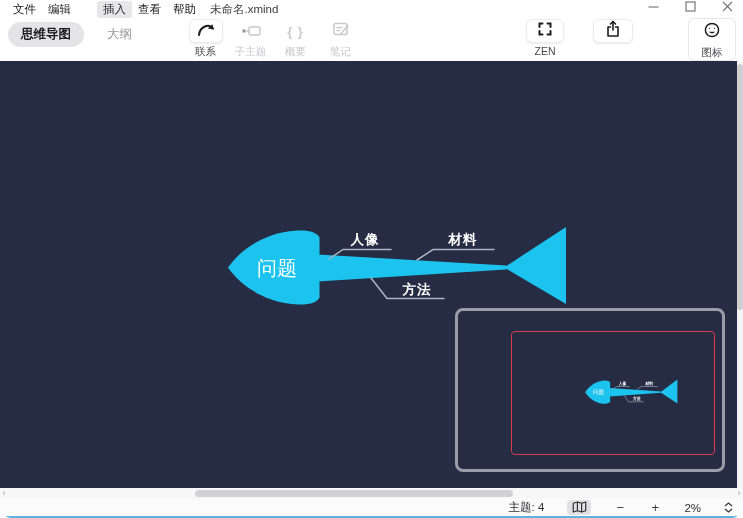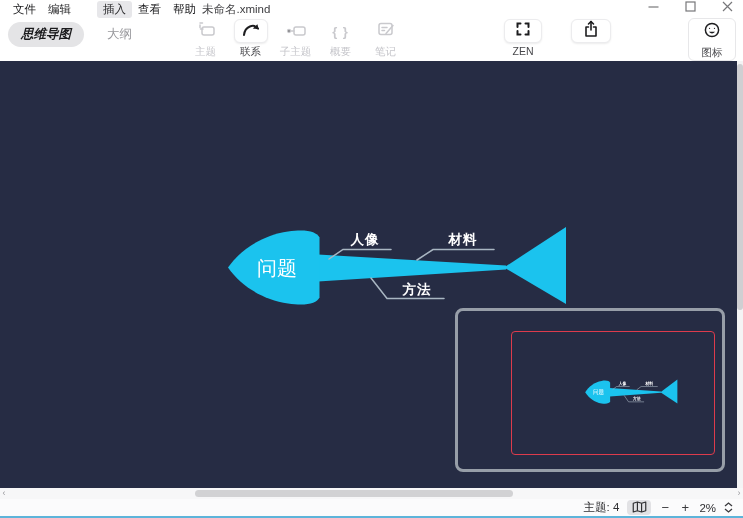--- a/index.html
+++ b/index.html
@@ -1,32 +1,32 @@
 <!DOCTYPE html>
 <html><head>
 <meta charset="utf-8">
 <style>
   * { margin:0; padding:0; box-sizing:border-box; }
   html,body { width:743px; height:518px; }
   body { font-family:"Liberation Sans", sans-serif; background:#fff; overflow:hidden; }
-  .window { position:relative; width:743px; height:518px; background:#4d7c0f; border-bottom:2px solid #5db4da; }
+  .window { position:relative; width:743px; height:518px; background:#4d7c0f; border-bottom:2px solid #5db4da;border-radius:12px; }
 
   
   .menubar { position:relative; height:18px; display:flex; align-items:center; padding-left:7px; font-size:11.5px; color:#1d1d1f; background:#fff; }
   .menu-item { padding:1px 6px; border-radius:3px; cursor:default; white-space:nowrap; }
   .menu-item.active { background:#e7e7ea;margin-left:20px; }
-  .doc-title { margin-left:0; color:#3c3c3f; white-space:nowrap; }
+  .doc-title { margin-left:8px; color:#3c3c3f; white-space:nowrap; }
   .win-controls { position:absolute; right:10px; top:1px; display:flex; gap:26px; align-items:center; color:#77777a; }
   .win-controls svg { display:block; }
 
   
   .toolbar { position:relative; height:43px; background:#fff; }
   .tabswitch { position:absolute; left:8px; top:4px; display:flex; align-items:center; gap:10px; }
   .tab { font-size:12.5px; color:#97979b; padding:4px 13px; border-radius:999px; cursor:default; white-space:nowrap; }
-  .tab.active { background:#e4e4e6; color:#1b1b1d; font-weight:bold;font-style:italic; }
+  .tab.active { background:#e4e4e6; color:#1b1b1d; font-weight:bold; }
   .tb-group { position:absolute; top:0; display:flex; }
   .tb-btn { width:45px; display:flex; flex-direction:column; align-items:center; cursor:default; }
   .tb-btn .iconbox { width:34px; height:24px; margin-top:1px; display:flex; align-items:center; justify-content:center; border-radius:6px; }
   .tb-btn.chrome .iconbox { background:#fff; border:1px solid #ececee; box-shadow:0 1px 2px rgba(0,0,0,.08); }
   .tb-btn .tb-label { font-size:10.5px; margin-top:2px; color:#48484c; white-space:nowrap; }
   .tb-btn.disabled .tb-label { color:#c6c6cb; }
   .tb-btn.disabled svg * { stroke:#c9c9cd; }
   .tb-btn.disabled .brace { color:#c9c9cd; }
   .brace { font-size:13px; font-weight:bold; color:#1d1d1f; letter-spacing:1px; }
   .seg { border:1px solid #e7e7e9; border-radius:6px; display:flex; }
@@ -47,21 +47,21 @@
   .v-scrollbar { position:absolute; right:0; top:0; width:6px; height:427px; background:#f4f4f5; }
   .v-thumb { position:absolute; left:0; top:3px; width:6px; height:246px; background:#cfcfd2; border-radius:3px; }
 
   
   .h-scrollbar { position:relative; height:11px; background:#f7f7f8; }
   .h-thumb { position:absolute; left:195px; top:2px; width:318px; height:7px; background:#d2d2d4; border-radius:4px; }
   .h-arrow { position:absolute; top:0; font-size:9px; line-height:11px; color:#9a9a9e; width:8px; text-align:center; }
   .h-arrow.left { left:0; } .h-arrow.right { right:0; }
 
   
-  .statusbar { position:relative; height:17px; background:#fbfbfc; display:flex; align-items:center; justify-content:flex-end; gap:8px; padding-right:10px; font-size:11.5px; color:#2e2e31; }
+  .statusbar { position:relative; height:17px; background:#fbfbfc; display:flex; align-items:center; justify-content:flex-end; gap:23px; padding-right:10px; font-size:11.5px; color:#2e2e31; }
   .topic-count { white-space:nowrap; }
   .map-btn { width:24px; height:15px; background:#e2e2e5; border-radius:4px; display:flex; align-items:center; justify-content:center; }
   .zoom-btn { font-size:13px; color:#3a3a3d; width:12px; text-align:center; line-height:13px; }
   .zoom-level { white-space:nowrap; }
   .spinner { display:flex; flex-direction:column; align-items:center; justify-content:center; gap:1px; }
 </style>
 </head>
 <body>
 
 <div class="window">
@@ -93,29 +93,20 @@
     </div>
   </div>
 
   <div class="toolbar">
     <div class="tabswitch">
       <div class="tab active">思维导图</div>
       <div class="tab">大纲</div>
     </div>
 
     <div class="tb-group" style="left:183px;">
-      <div class="tb-btn disabled">
-        <div class="iconbox">
-            <span><svg width="24" height="20" viewBox="0 0 24 20" fill="none" stroke="#2b2b2e" stroke-width="1.5" stroke-linecap="round">
-                <path d="M9,10 L6,10 L6,4 L10,4" stroke-dasharray="2.5 2"></path>
-                <rect x="8" y="8" width="12" height="8" rx="2"></rect>
-              </svg></span>
-          </div>
-        <div class="tb-label">主题</div>
-      </div>
       <div class="tb-btn chrome">
         <div class="iconbox">
             <span><svg width="24" height="20" viewBox="0 0 24 20" fill="none">
                 <path d="M5,16 C6,7 15,4.5 19,9.5" stroke="#1d1d1f" stroke-width="2" stroke-linecap="round"></path>
                 <path d="M19.8,10.5 L13.8,9.4 L18.4,5.2 Z" fill="#1d1d1f"></path>
               </svg></span>
           </div>
         <div class="tb-label">联系</div>
       </div>
       <div class="tb-btn disabled">
@@ -140,21 +131,21 @@
                 <rect x="5" y="4.5" width="13" height="11" rx="2"></rect>
                 <line x1="8" y1="8.5" x2="13" y2="8.5"></line>
                 <line x1="8" y1="11.5" x2="10.5" y2="11.5"></line>
                 <path d="M12,14.5 L19,6.5"></path>
               </svg></span>
           </div>
         <div class="tb-label">笔记</div>
       </div>
     </div>
 
-    <div class="tb-group" style="left:498px; gap:16px;">
+    <div class="tb-group" style="left:520px; gap:16px;">
       <div class="tb-btn chrome" style="width:50px;">
         <div class="iconbox" style="width:38px;">
             <span><svg width="24" height="20" viewBox="0 0 24 20" fill="none" stroke="#1d1d1f" stroke-width="2" stroke-linecap="round">
                 <path d="M9.5,4.5 H6.5 V8"></path>
                 <path d="M6.5,12 V15.5 H9.5"></path>
                 <path d="M14.5,4.5 H17.5 V8"></path>
                 <path d="M17.5,12 V15.5 H14.5"></path>
               </svg></span>
           </div>
         <div class="tb-label">ZEN</div>

